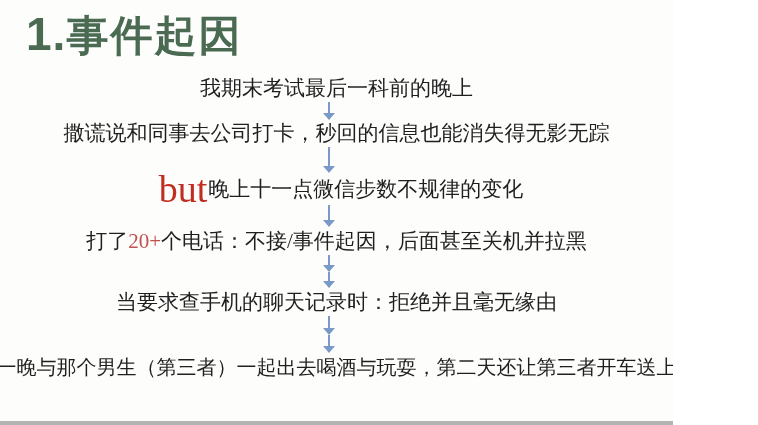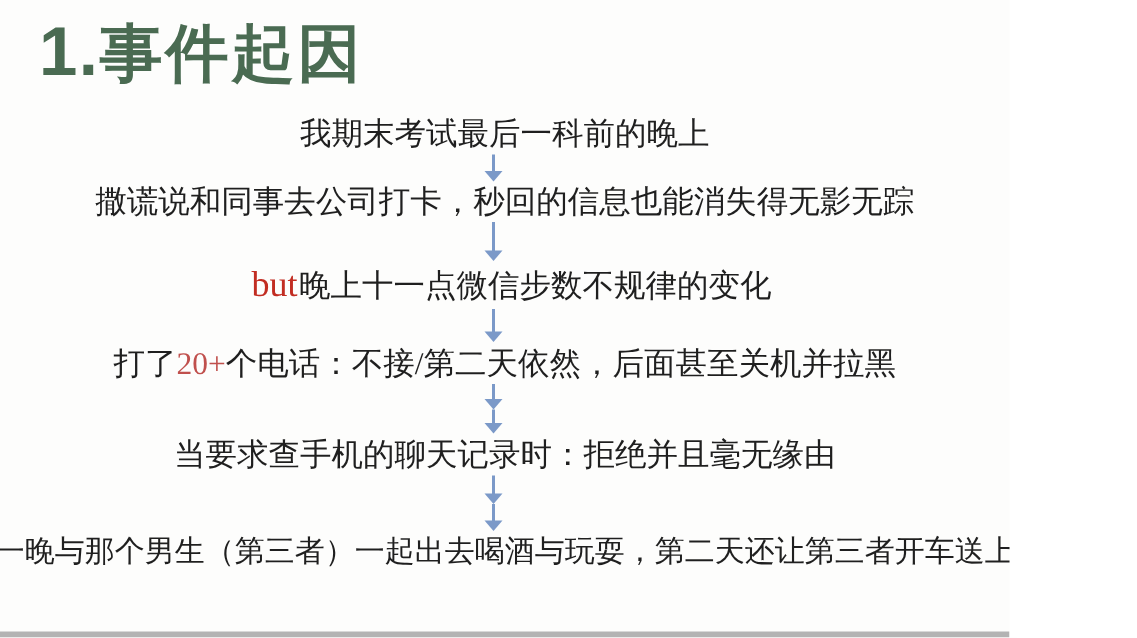--- a/index.html
+++ b/index.html
@@ -22,21 +22,21 @@
     font-family:"Liberation Serif","DejaVu Serif",serif;
     font-weight:bold;font-size:42px;letter-spacing:2px;
   }
   
   .flow{display:flex;flex-direction:column;align-items:center;margin-top:4px;}
   .step{white-space:nowrap;font-size:21px;line-height:27px;}
   .step.mixed{display:flex;align-items:center;line-height:32px;}
   .s4,.s5,.s6{line-height:28px;}
   .s8{font-size:20px;line-height:28px;}
   .emph-but{
-    font-size:24px;line-height:30px;color:var(--accent-red,#c22d22);
+    font-size:38px;line-height:30px;color:var(--accent-red,#c22d22);
     margin:0 1px 0 9px;font-family:"Liberation Serif","DejaVu Serif",serif;
   }
   .emph-red{color:var(--highlight-red,#c0504d);margin-top:19px;}
   
   .arrow{
     position:relative;width:16px;color:var(--arrow-blue,#7b99c8);
     transform:translateX(-8px);flex:0 0 auto;
   }
   .arrow::before{
     content:"";position:absolute;left:7px;top:0;bottom:6px;width:2px;
@@ -74,21 +74,21 @@
     <div class="arrow a2"></div>
 
     <div class="step s3 mixed">
       <span class="emph-but">but</span>
       <span>晚上十一点微信步数不规律的变化</span>
     </div>
 
     <div class="arrow a3"></div>
 
     <div class="step s4">
-      <span>打了</span><span class="emph-red">20+</span><span>个电话：不接/第二天依然，后面甚至关机并拉黑</span>
+      <span>打了</span><span class="emph-red">20+</span><span>个电话：不接/事件起因，后面甚至关机并拉黑</span>
     </div>
 
     <div class="arrow a4"></div>
 
 
     <div class="arrow a5"></div>
 
     <div class="step s6">当要求查手机的聊天记录时：拒绝并且毫无缘由</div>
 
     <div class="arrow a6"></div>

